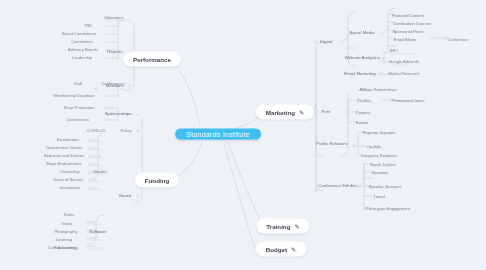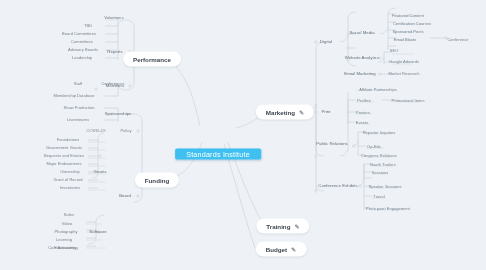--- a/index.html
+++ b/index.html
@@ -10,26 +10,25 @@
     position:relative;
   }
   #canvas{position:absolute;inset:0;width:486px;height:270px;}
   #links{position:absolute;inset:0;width:486px;height:270px;pointer-events:none;}
 
   .node{position:absolute;transform:translate(-50%,-50%);white-space:nowrap;}
 
   
   .central{
     background:#3fc0f0;color:#ffffff;
-    border-radius:2px;
+    border-radius:9px;
     padding:1px 11px;
     font-size:7.2px;
     letter-spacing:.2px;
     box-shadow:0 1px 2px rgba(60,120,160,.25);
-    margin-top:20px;
   }
   
   .main{
     background:#ffffff;color:#3d4450;
     border-radius:9px;
     padding:4px 10px;
     font-size:6.2px;
     font-weight:bold;
     box-shadow:0 1px 2px rgba(100,120,140,.18);
     display:flex;align-items:center;gap:4px;

